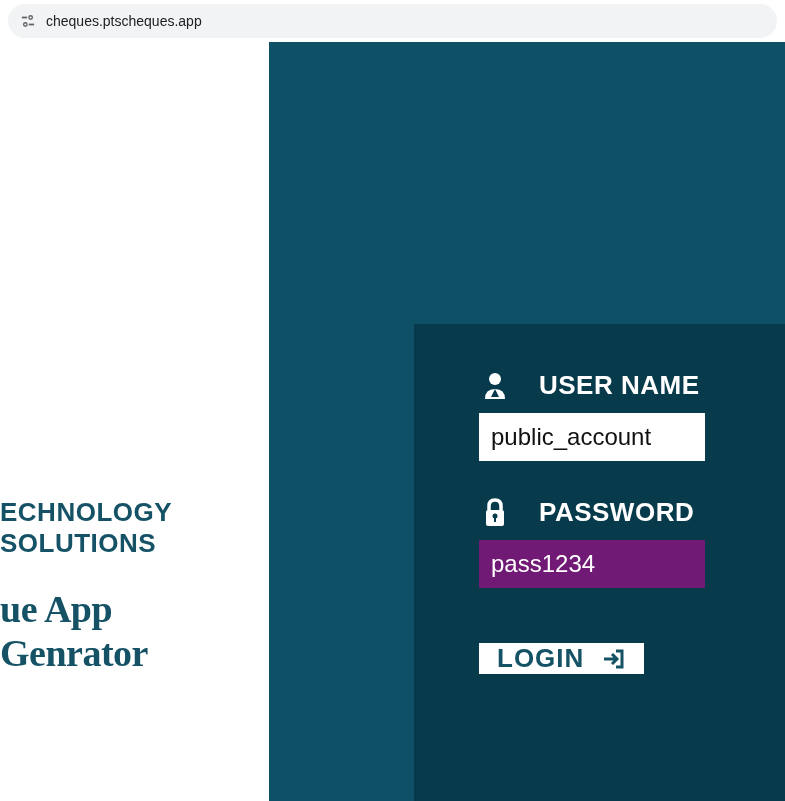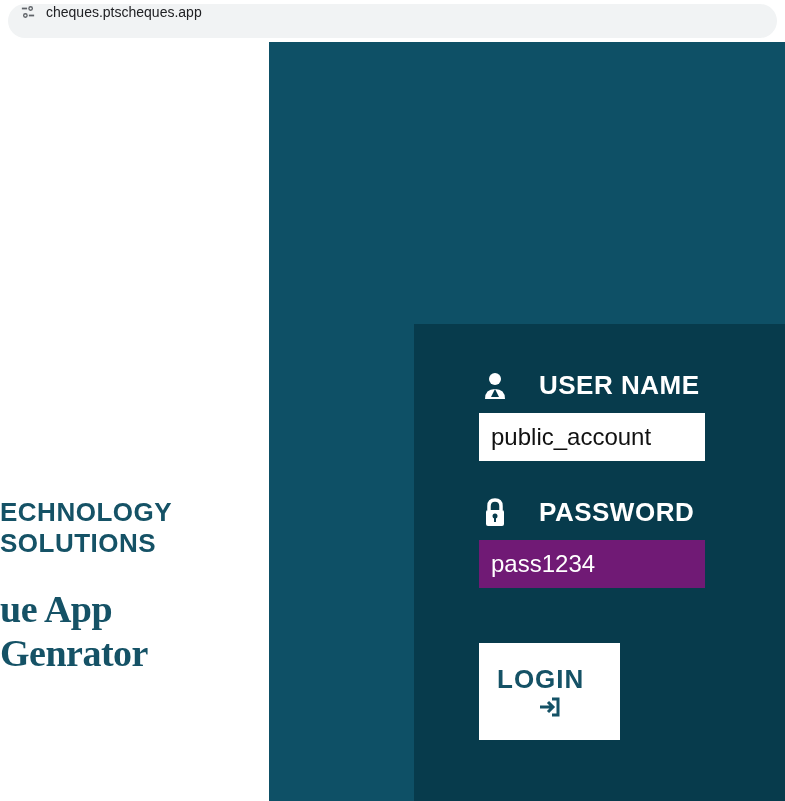--- a/index.html
+++ b/index.html
@@ -9,21 +9,21 @@
     }
     body {
       font-family: Arial, Helvetica, sans-serif;
       width: 785px;
       height: 801px;
       overflow: hidden;
       background: #fff;
     }
     .address-bar {
       display: flex;
-      align-items: flex-start;
+      align-items: center;
       background: #f1f3f4;
       border-radius: 18px;
       height: 34px;
       margin: 4px 8px;
       padding: 0 12px;
     }
     .address-icon {
       width: 16px;
       height: 16px;
       margin-right: 10px;
@@ -120,24 +120,23 @@
       color: #fff;
     }
     .password-row {
       margin-top: 35px;
     }
     .login-button {
       display: inline-flex;
       align-items: center;
       background: #fff;
       border: none;
-      padding: 21px 18px;
+      padding: 0 18px;
       cursor: pointer;
       margin-top: 30px;
-      flex-direction: column;
     }
     .login-button-text {
       color: #155266;
       font-size: 26px;
       font-weight: 700;
       letter-spacing: 1px;
       margin-right: 18px;
     }
     .login-button-icon {
       width: 24px;

